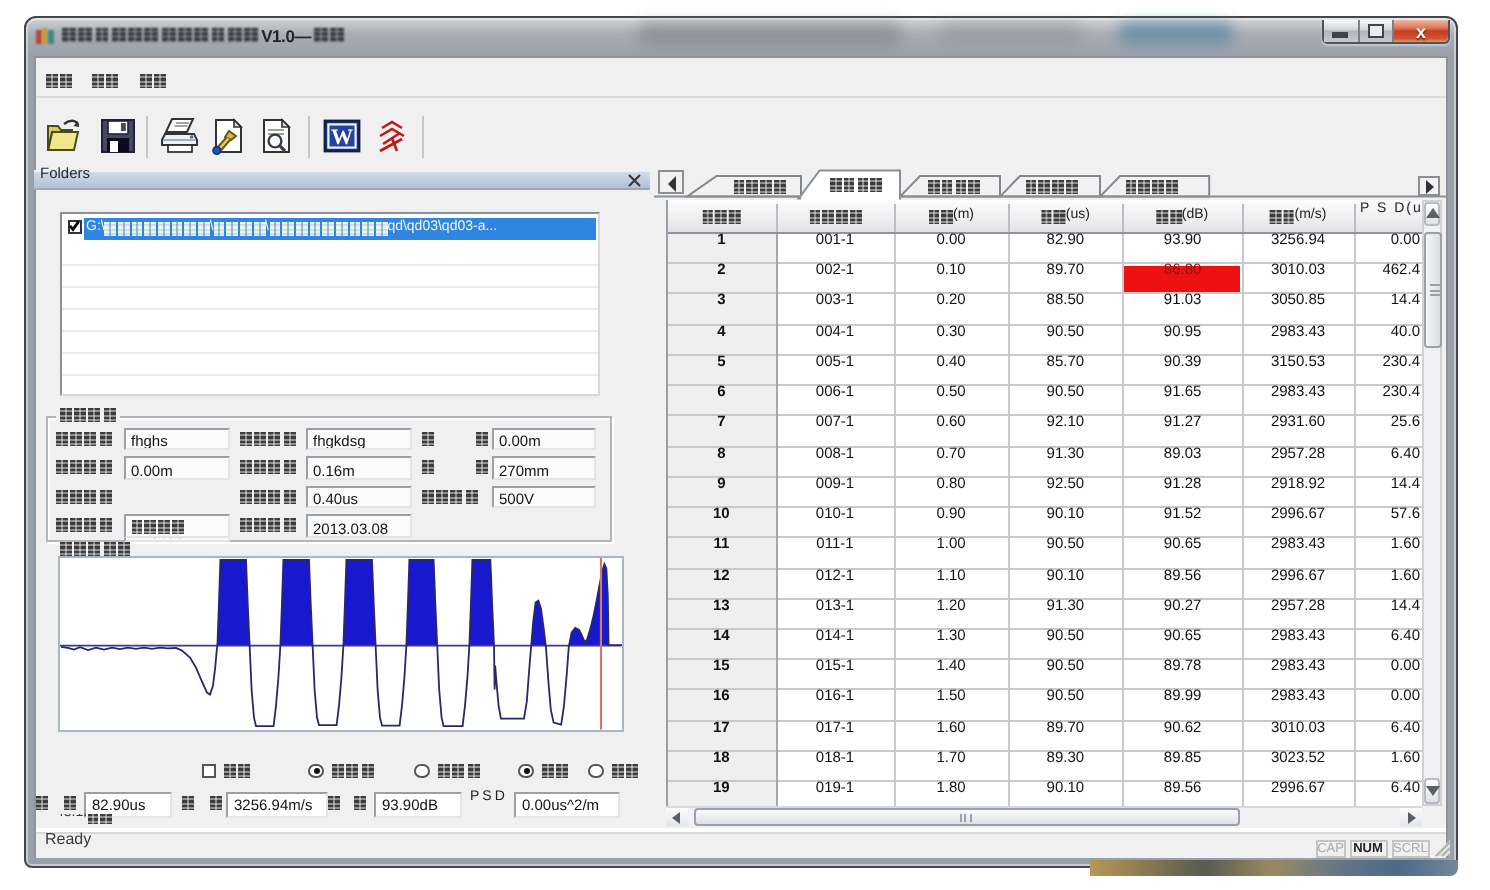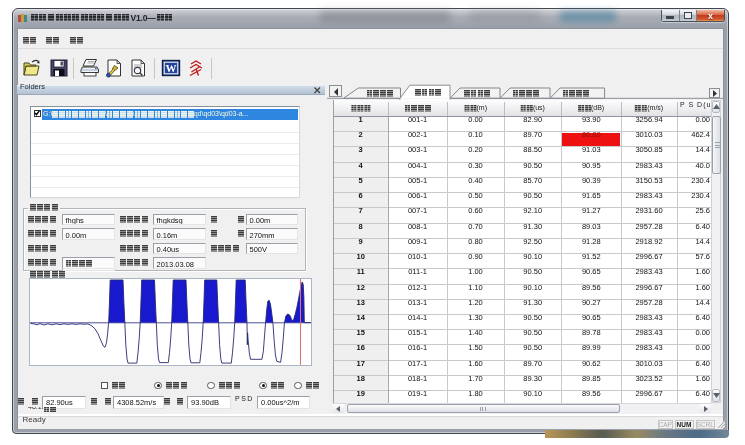--- a/index.html
+++ b/index.html
@@ -337,21 +337,21 @@
   </div>
 <div class="ed" style="left:42px;top:395.5px;width:44px;height:13px;background:#fff">82.90us</div>
 <div class="a" style="left:91px;top:398px;width:20px;display:flex;justify-content:space-between">
     <span class="cj">
       <b></b>
     </span>
     <span class="cj">
       <b></b>
     </span>
   </div>
-<div class="ed" style="left:113px;top:395.5px;width:50.5px;height:13px;background:#fff">4308.52m/s</div>
+<div class="ed" style="left:113px;top:395.5px;width:50.5px;height:13px;background:#fff">3256.94m/s</div>
 <div class="a" style="left:164px;top:398px;width:19px;display:flex;justify-content:space-between">
     <span class="cj">
       <b></b>
     </span>
     <span class="cj">
       <b></b>
     </span>
   </div>
 <div class="ed" style="left:187px;top:395.5px;width:43.5px;height:13px;background:#fff">93.90dB</div>
 <div class="a" style="left:235px;top:398.5px;font-size:7px;color:#222;letter-spacing:1.5px">PSD</div>

